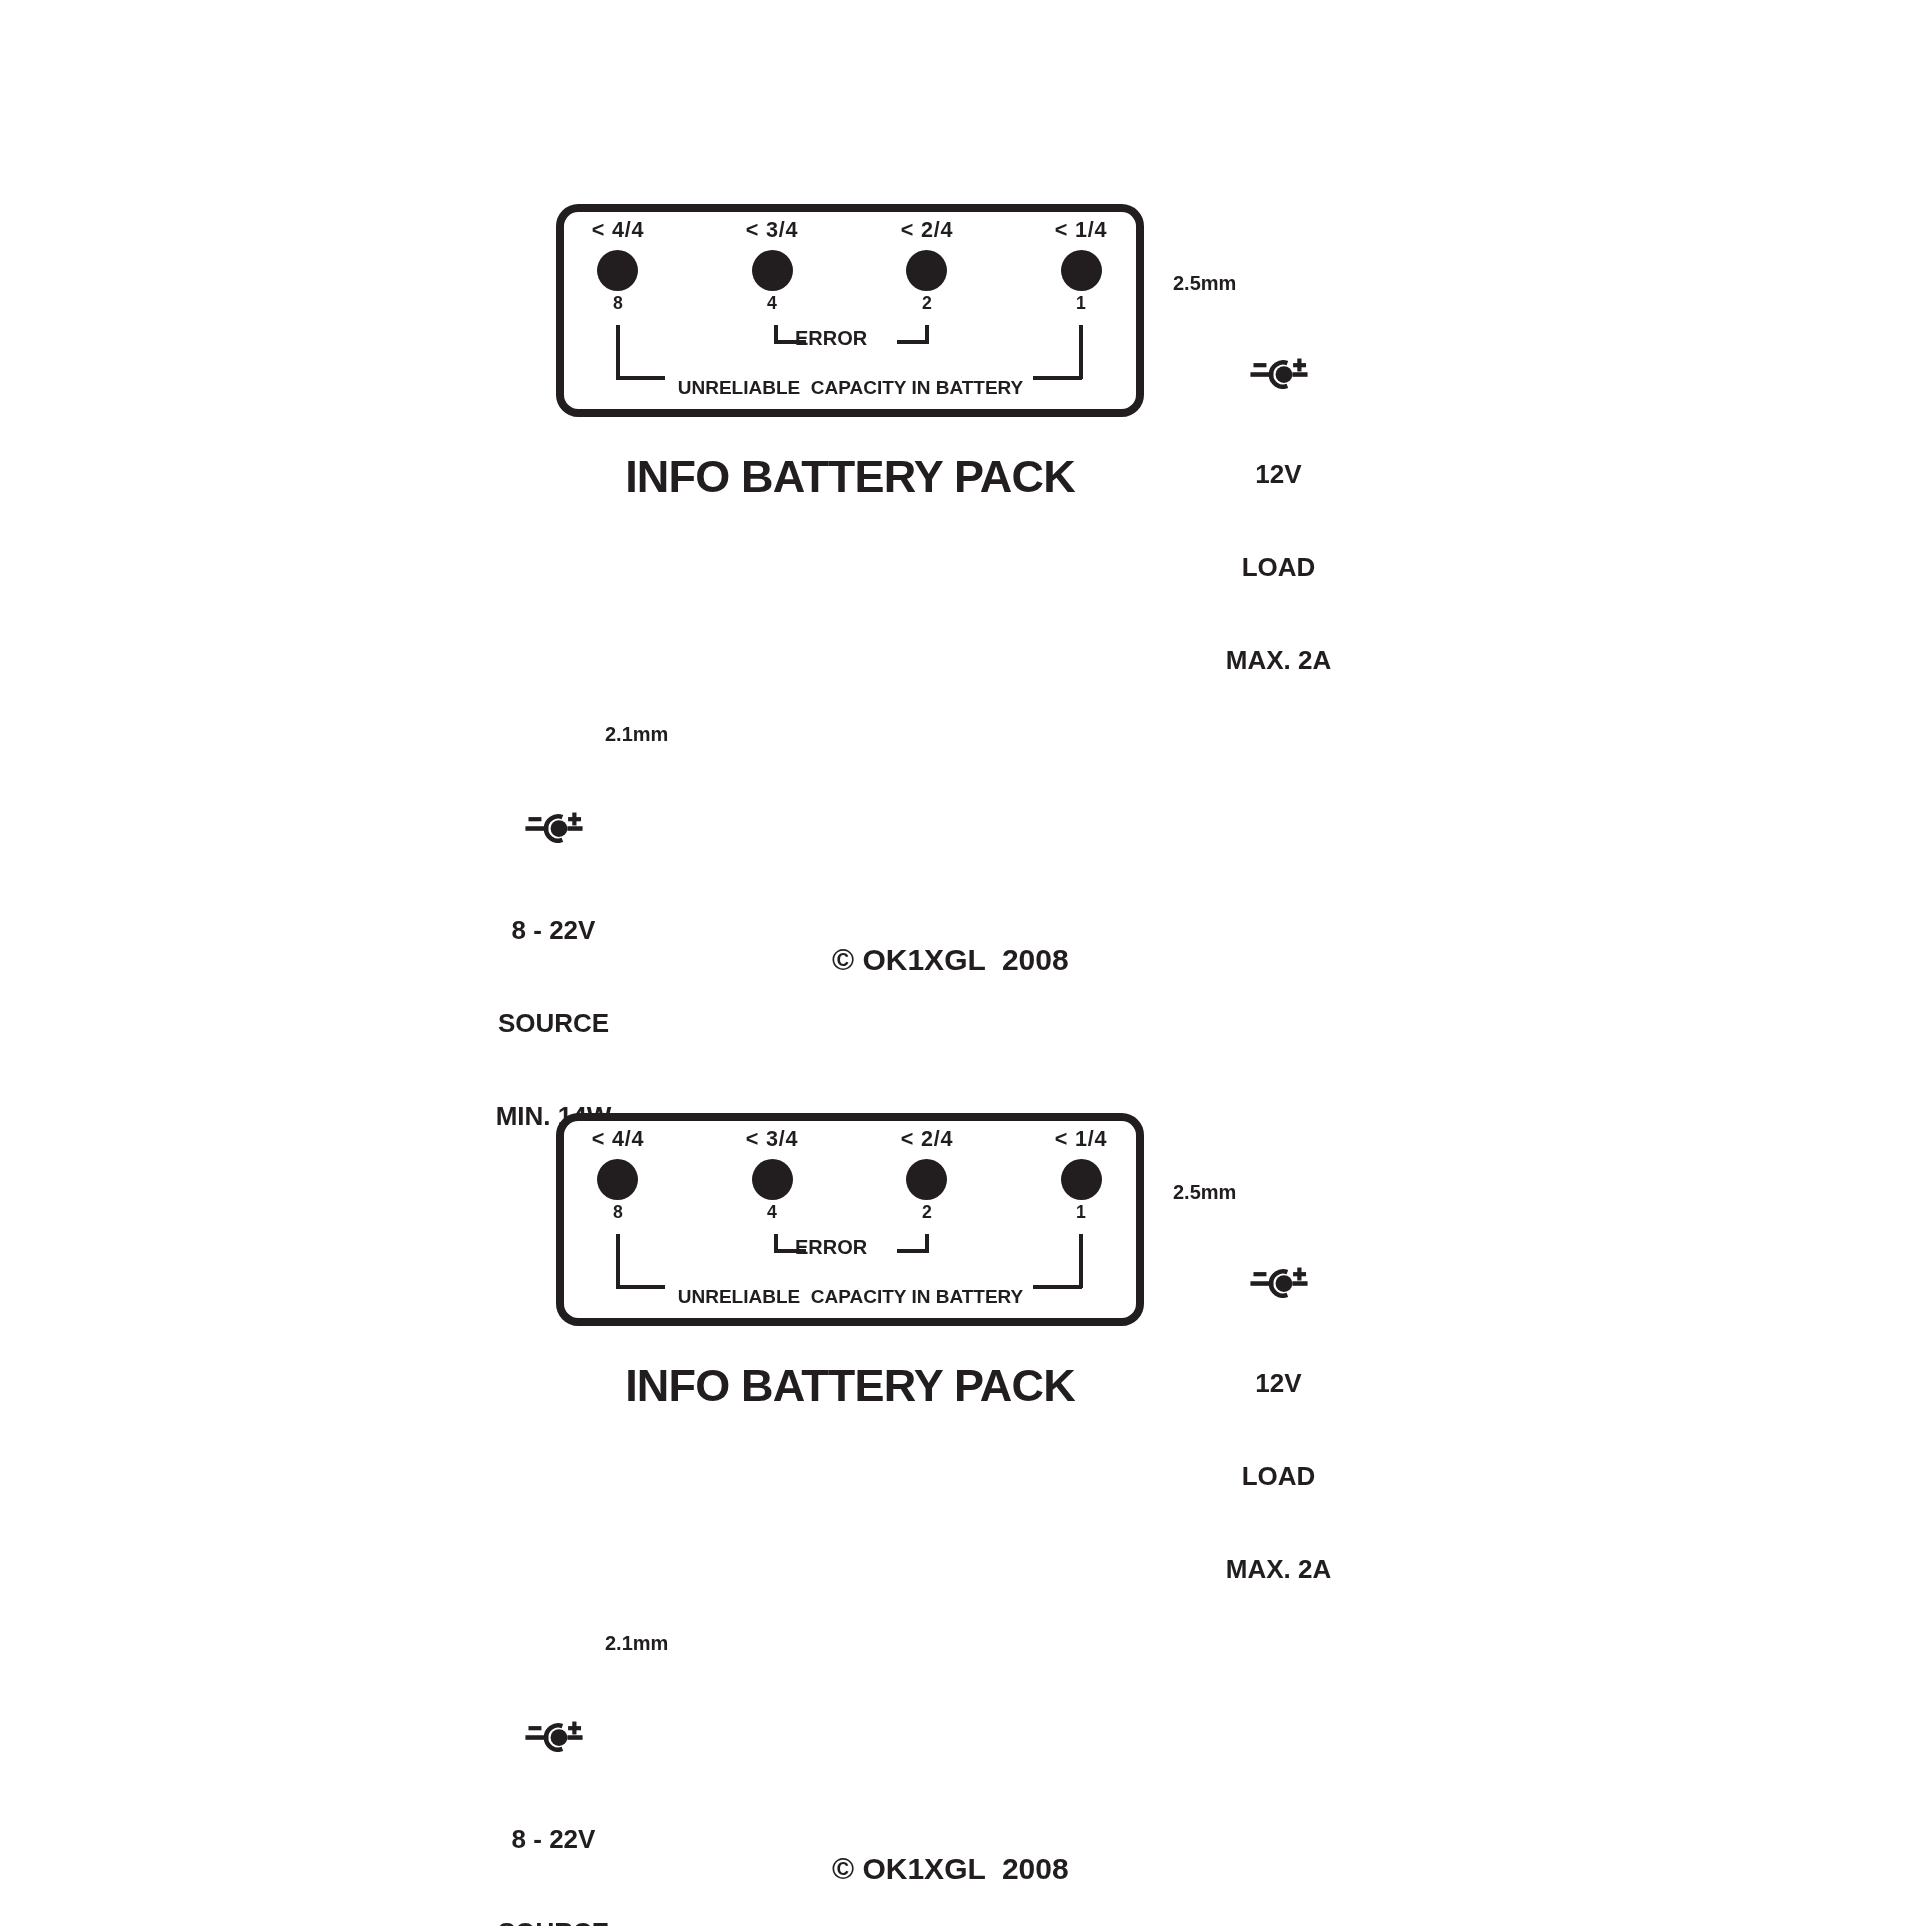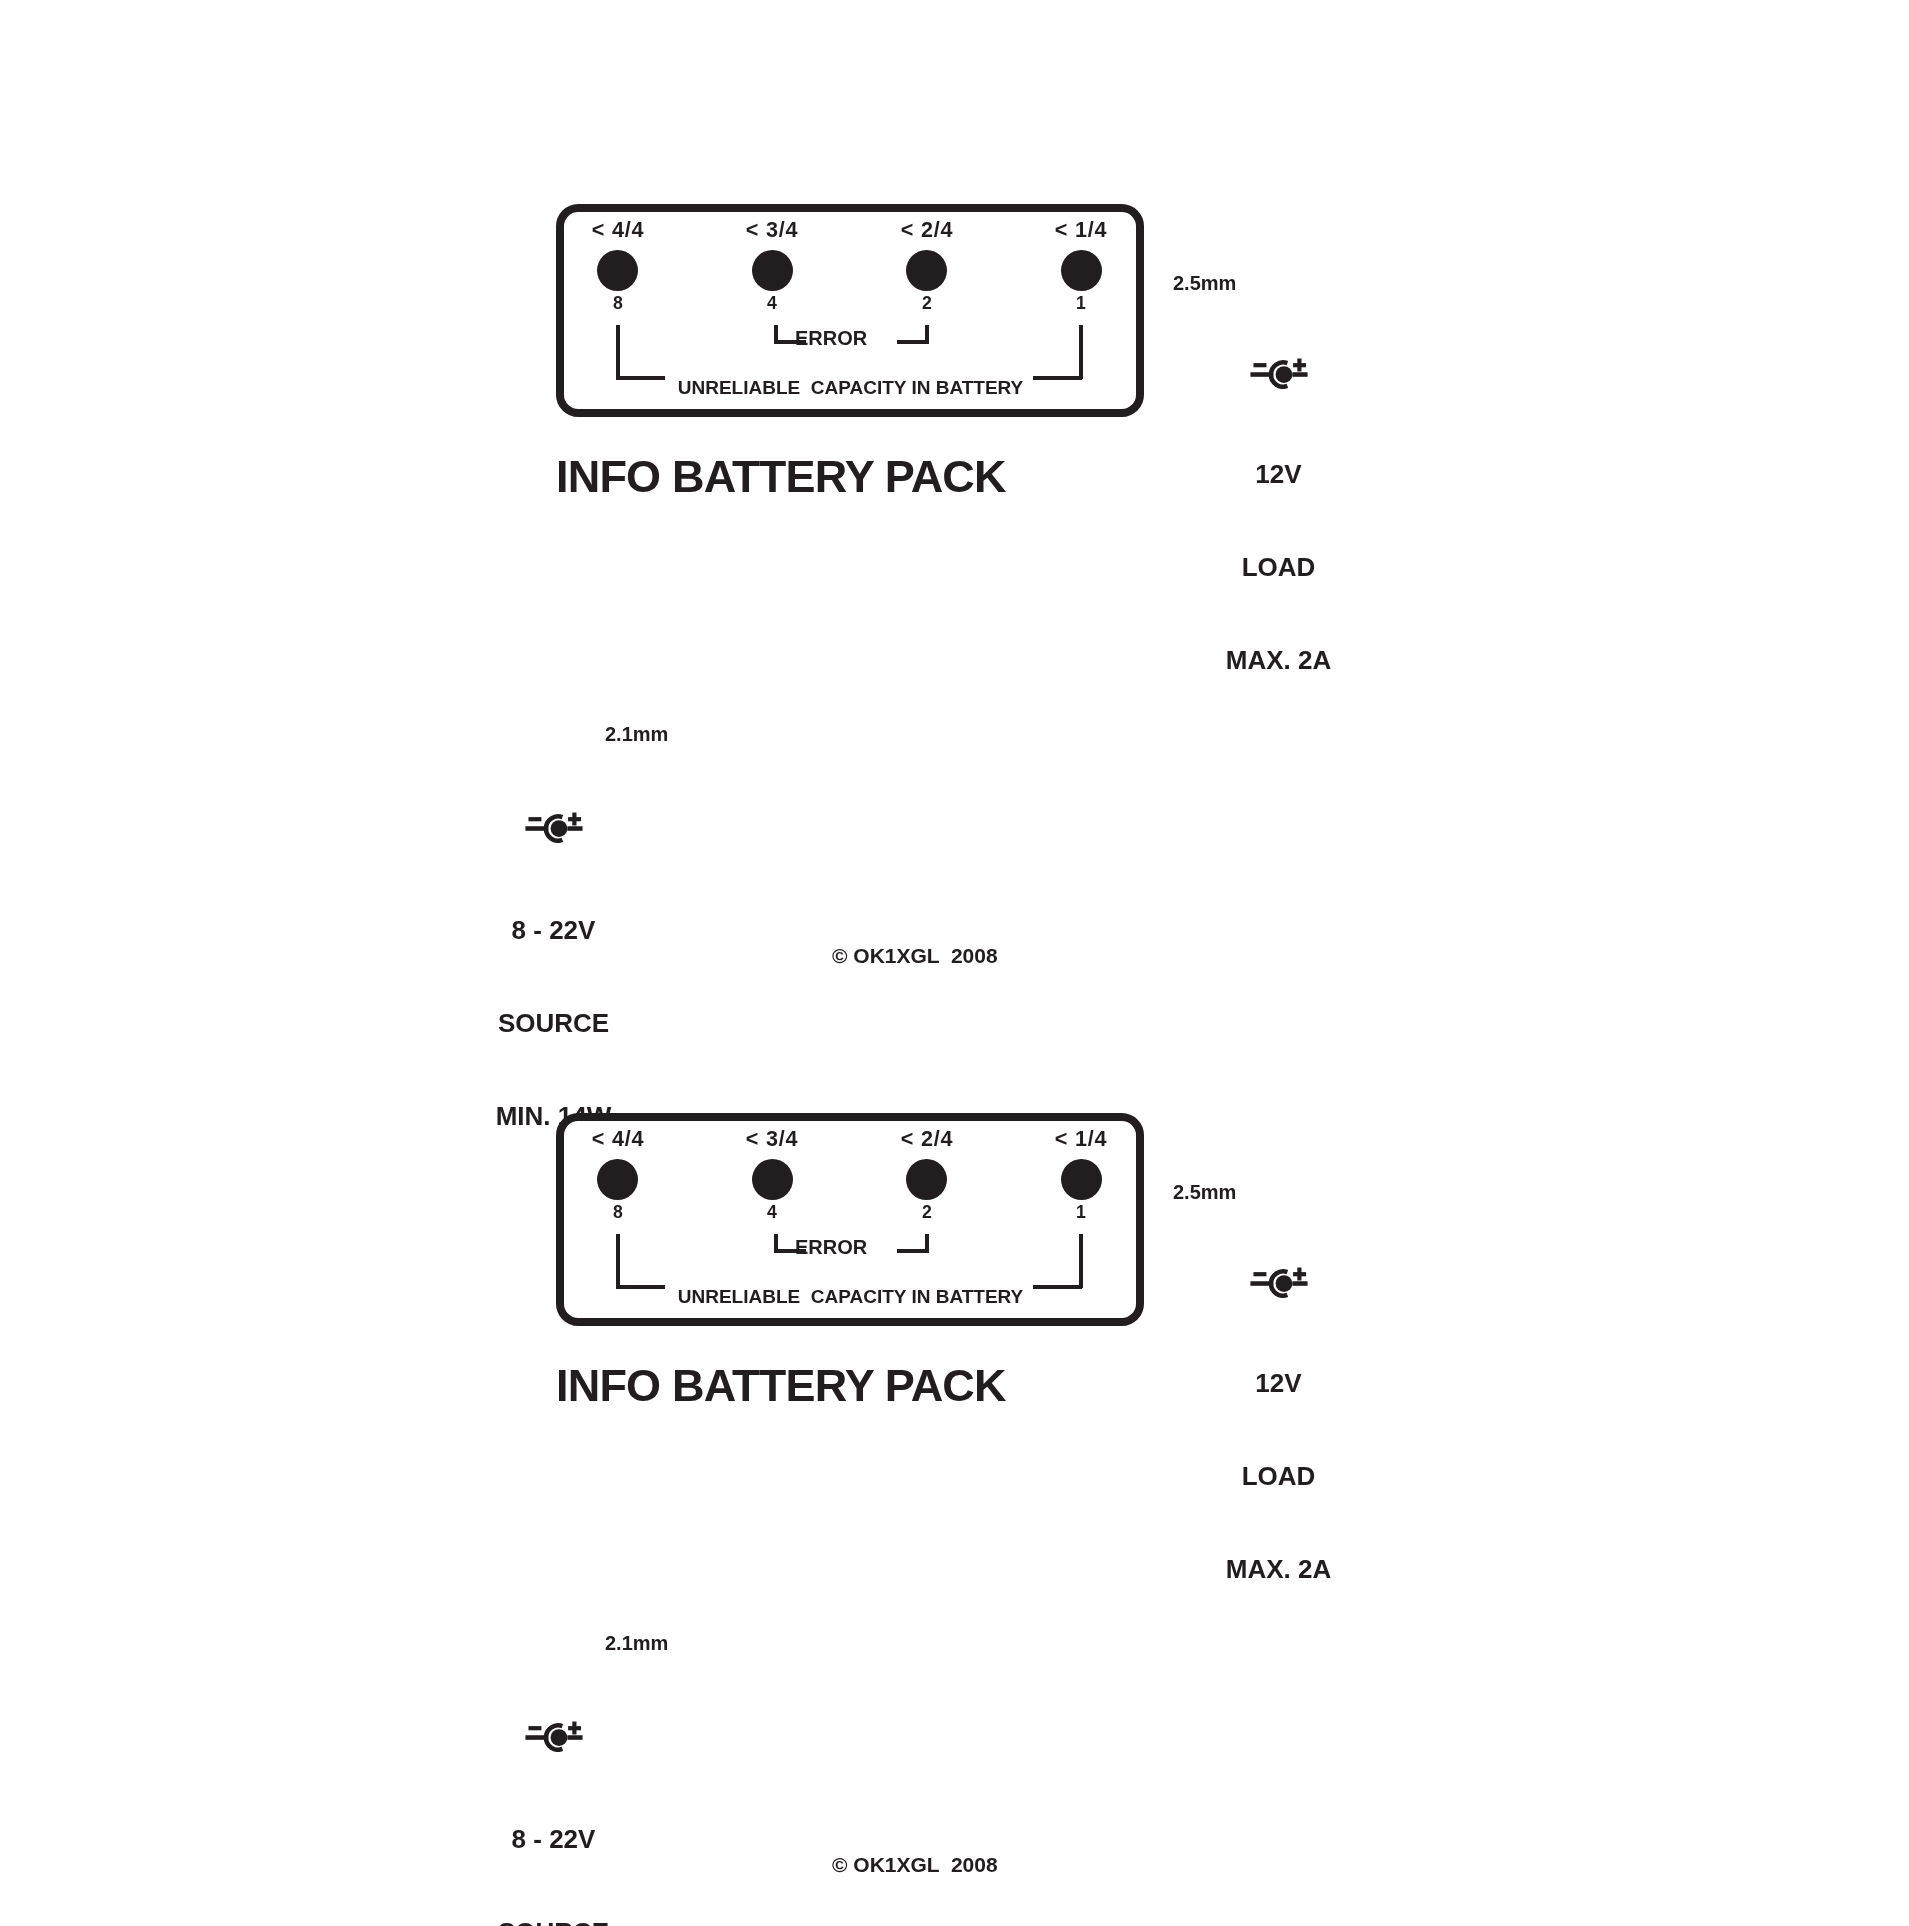--- a/index.html
+++ b/index.html
@@ -10,26 +10,26 @@
          border:8px solid #221e1f;border-radius:22.3px;box-sizing:border-box;background:#ffffff;}
   .led-label{position:absolute;top:15.4px;width:116px;text-align:center;
              font-size:21.6px;line-height:1;letter-spacing:0.8px;white-space:pre;}
   .led{position:absolute;top:46px;width:41px;height:41px;border-radius:50%;background:#221e1f;}
   .led-num{position:absolute;top:91px;width:116px;text-align:center;font-size:17.7px;line-height:1;}
   .bar{position:absolute;background:#221e1f;}
   .error-text{position:absolute;left:795px;top:124px;width:116px;text-align:left;
               font-size:20px;line-height:1;}
   .unrel-text{position:absolute;left:658px;top:174px;width:385px;text-align:center;
               font-size:19px;line-height:1;white-space:pre;}
-  .title{position:absolute;left:556px;top:250px;width:588px;
+  .title{position:absolute;left:556px;top:250px;width:588px;text-align:center;
          font-size:45px;line-height:1;letter-spacing:-0.8px;white-space:pre;}
   .mm-label{position:absolute;font-size:20px;line-height:1;white-space:pre;}
   .jack{position:absolute;width:58px;height:32px;}
   .rating{position:absolute;width:169px;text-align:center;font-size:26px;line-height:31px;white-space:pre;}
-  .copyright{position:absolute;left:832px;top:741px;font-size:21px;line-height:1;white-space:pre;text-align:center;}
+  .copyright{position:absolute;left:832px;top:741px;font-size:30px;line-height:1;white-space:pre;text-align:center;}
   svg{display:block;}
 </style>
 </head>
 <body>
 
 <div class="page">
 
   <section class="block" style="top:204px">
     <div class="panel"></div>
 

